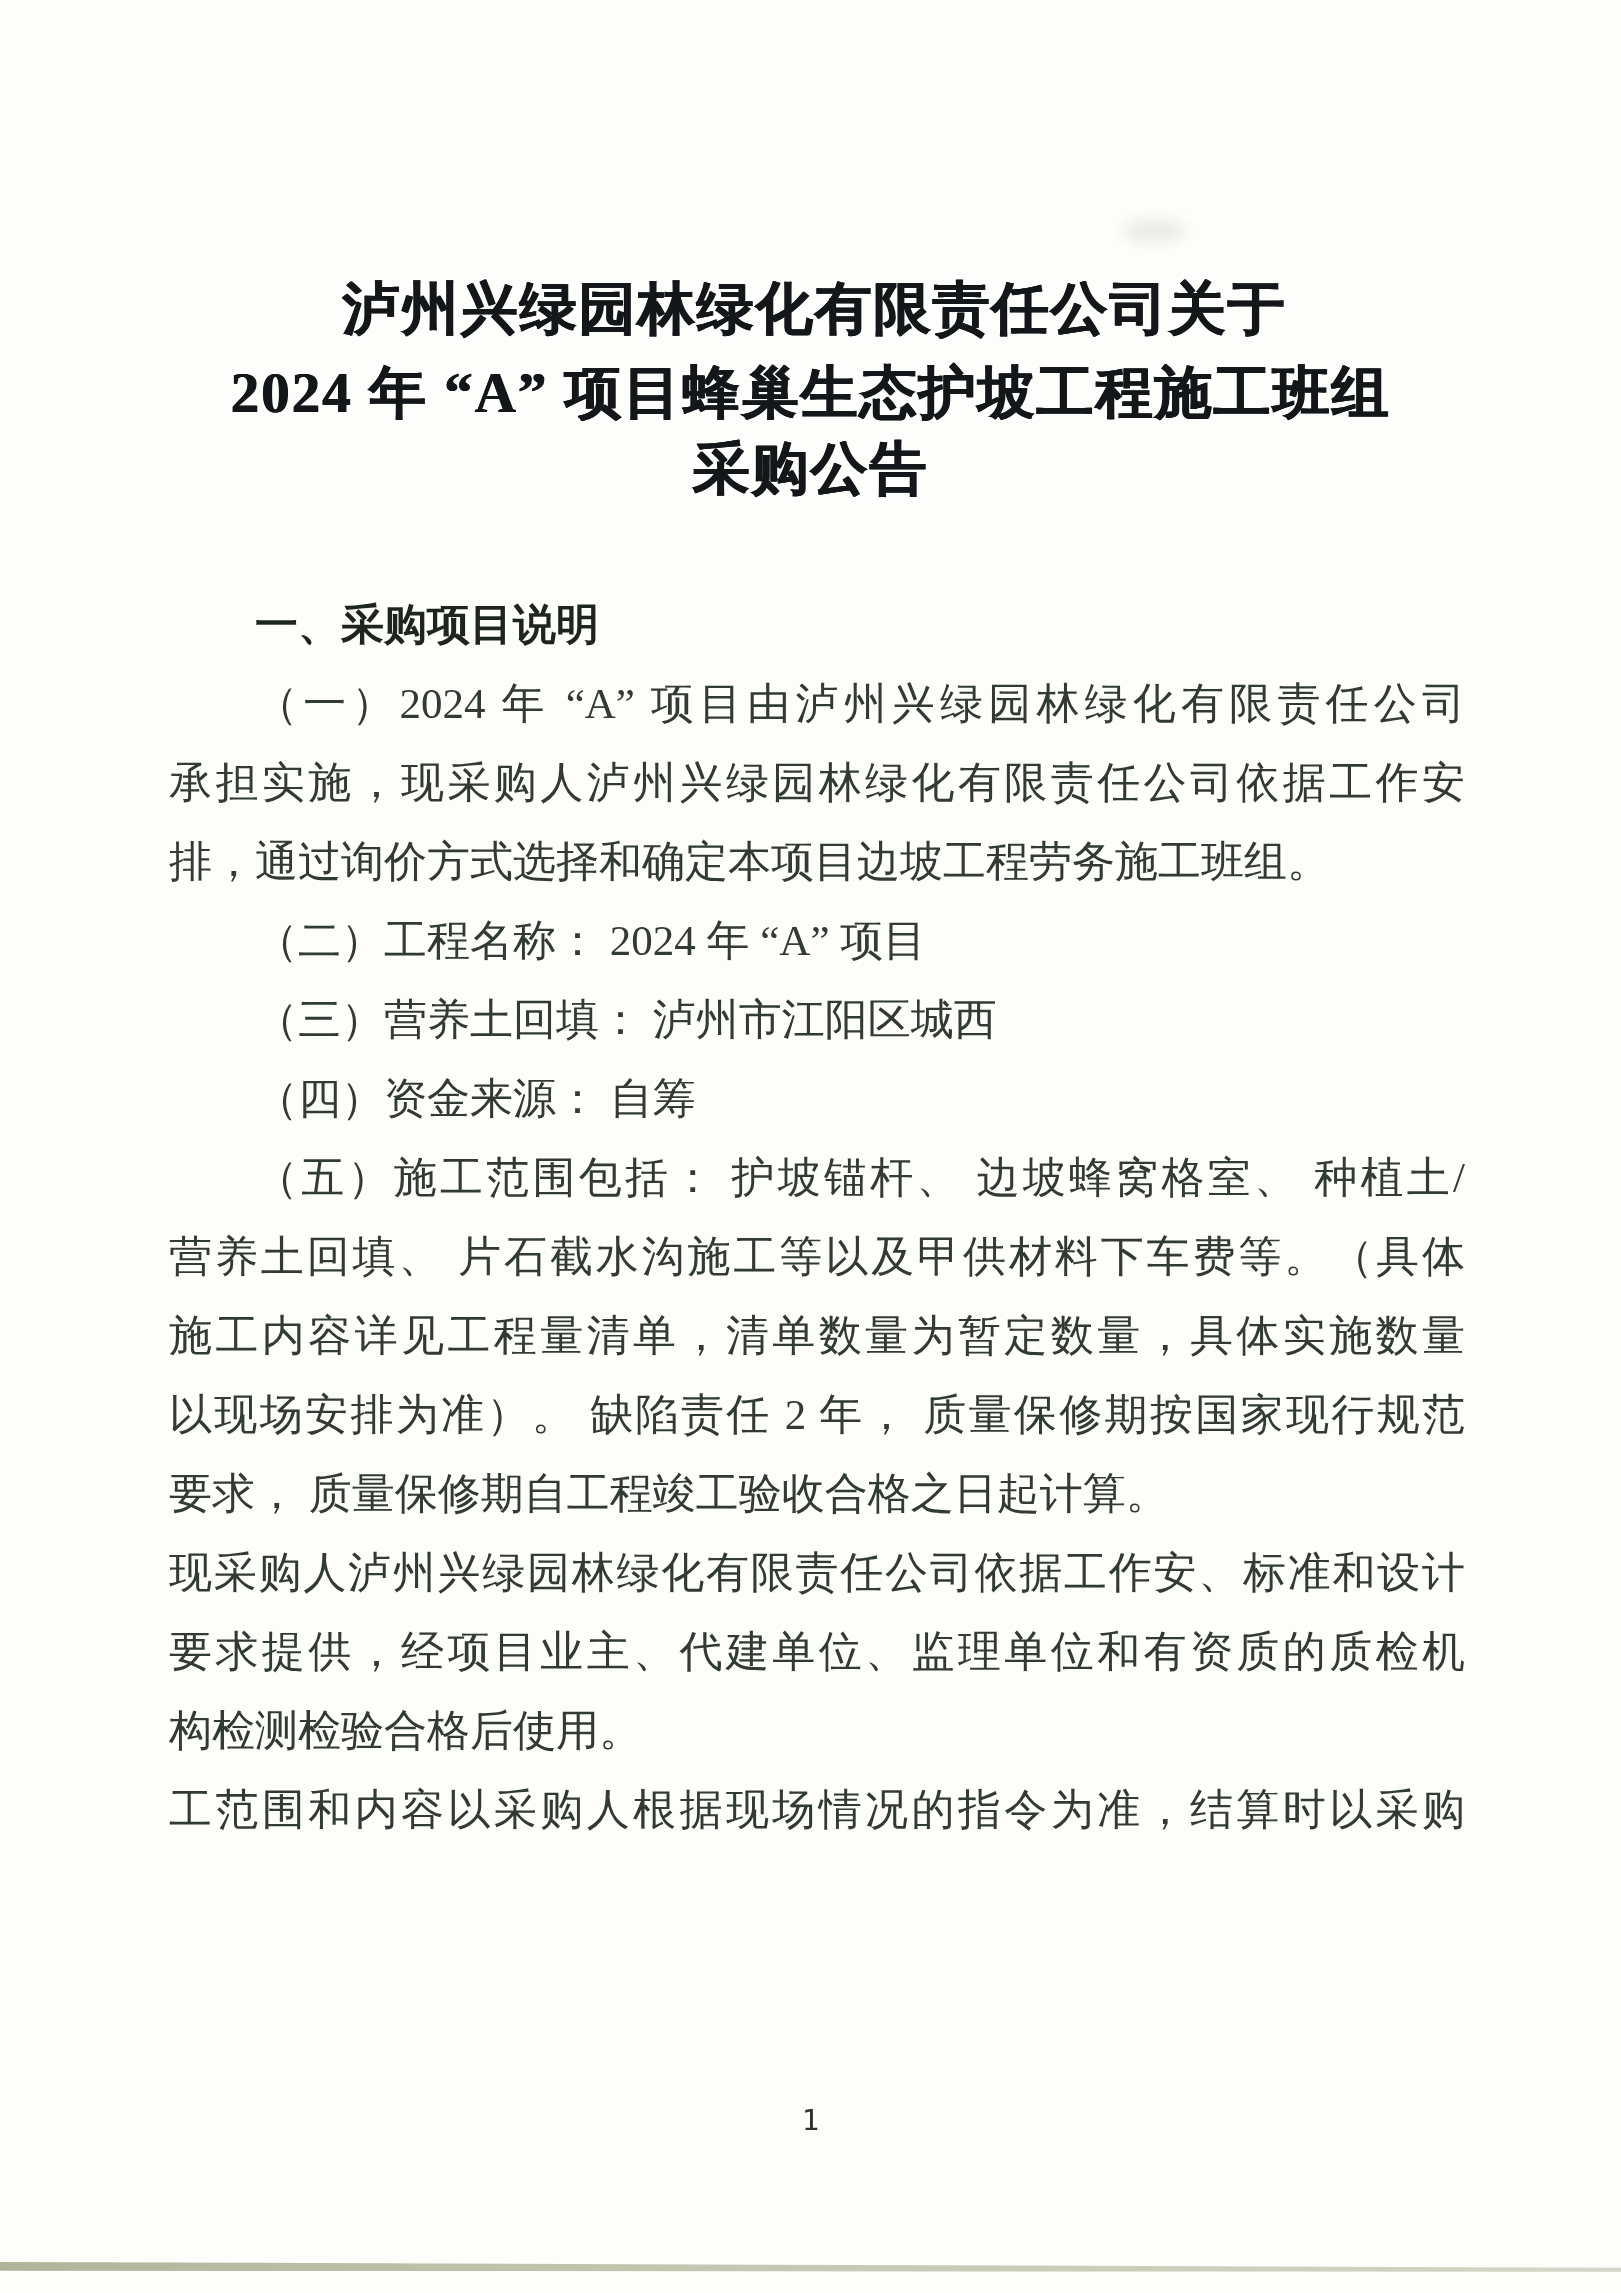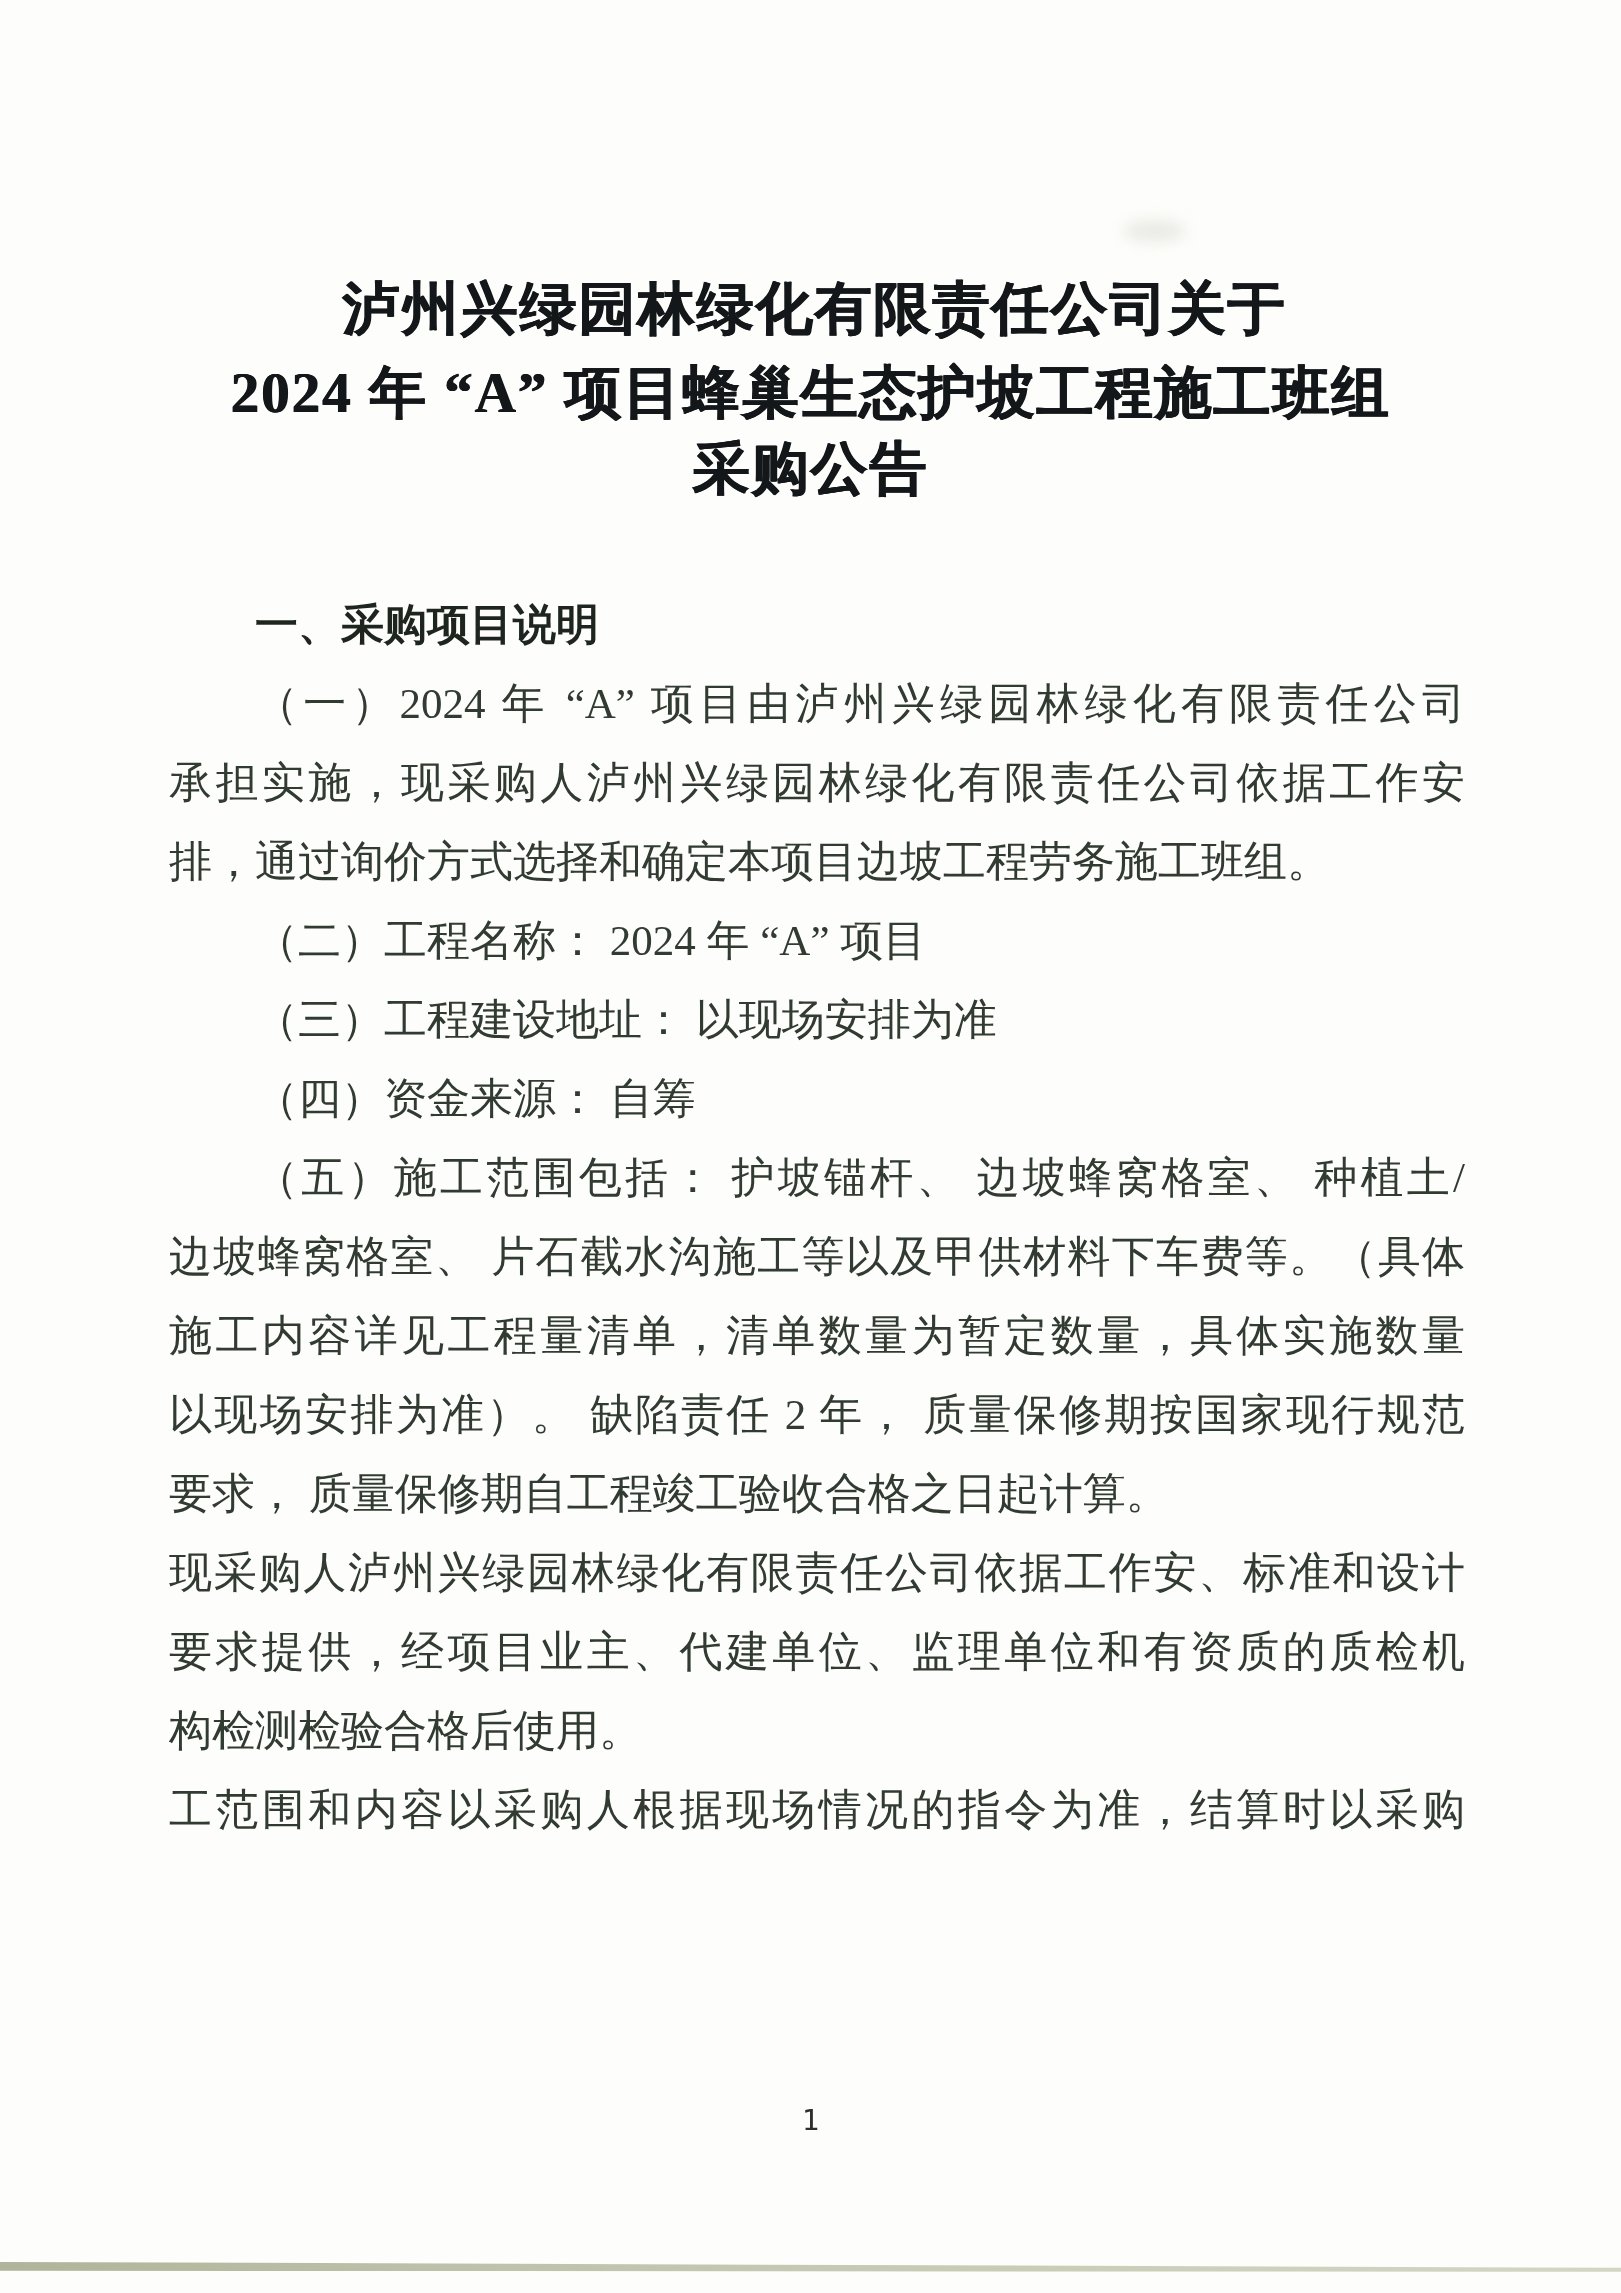--- a/index.html
+++ b/index.html
@@ -75,24 +75,24 @@
     <div class="t t2">2024 年 “A” 项目蜂巢生态护坡工程施工班组</div>
     <div class="t t3">采购公告</div>
   </div>
 
   <div class="bodyflow">
     <div class="line heading">一、采购项目说明</div>
     <div class="line indent j">（一）2024 年 “A” 项目由泸州兴绿园林绿化有限责任公司</div>
     <div class="line j">承担实施，现采购人泸州兴绿园林绿化有限责任公司依据工作安</div>
     <div class="line">排，通过询价方式选择和确定本项目边坡工程劳务施工班组。</div>
     <div class="line indent">（二）工程名称： 2024 年 “A” 项目</div>
-    <div class="line indent">（三）工程建设地址： 以现场安排为准</div>
+    <div class="line indent">（三）营养土回填： 泸州市江阳区城西</div>
     <div class="line indent">（四）资金来源： 自筹</div>
     <div class="line indent j">（五）施工范围包括： 护坡锚杆、 边坡蜂窝格室、 种植土/</div>
-    <div class="line j">边坡蜂窝格室、 片石截水沟施工等以及甲供材料下车费等。（具体</div>
+    <div class="line j">营养土回填、 片石截水沟施工等以及甲供材料下车费等。（具体</div>
     <div class="line j">施工内容详见工程量清单，清单数量为暂定数量，具体实施数量</div>
     <div class="line j">以现场安排为准）。 缺陷责任 2 年， 质量保修期按国家现行规范</div>
     <div class="line">要求， 质量保修期自工程竣工验收合格之日起计算。</div>
     <div class="line j">现采购人泸州兴绿园林绿化有限责任公司依据工作安、标准和设计</div>
     <div class="line j">要求提供，经项目业主、代建单位、监理单位和有资质的质检机</div>
     <div class="line">构检测检验合格后使用。</div>
     <div class="line j">工范围和内容以采购人根据现场情况的指令为准，结算时以采购</div>
   </div>
 
   <div class="pageno">1</div>

